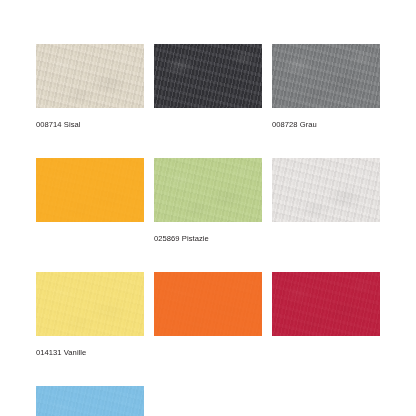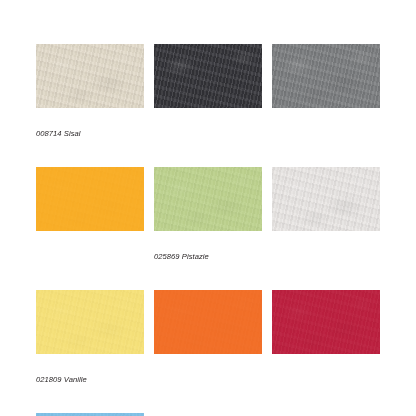--- a/index.html
+++ b/index.html
@@ -81,27 +81,26 @@
       radial-gradient(ellipse 20px 12px at 40% 80%, rgba(0,0,0,0.04), rgba(0,0,0,0) 72%);
   }
 
   
   .tex-heavy .texture { opacity: 0.95; }
   .tex-medium .texture { opacity: 0.55; }
   .tex-light  .texture { opacity: 0.30; }
   .tex-flat   .texture { opacity: 0.10; }
 
   .swatch-label {
-    margin-top: 21px;
+    margin-top: 12px;
     font-size: 7.6px;
     line-height: 10px;
     color: #231f20;
     letter-spacing: 0.05px;
     white-space: nowrap;
-    font-style: italic;
   }
 </style>
 </head>
 <body>
 
 <div id="swatch-sheet">
   <div id="swatch-grid">
       <div class="swatch-cell">
         <div class="swatch-chip tex-heavy" style="background-color: rgb(226, 218, 201);">
           <div class="texture"></div>
@@ -110,20 +109,21 @@
       </div>
       <div class="swatch-cell">
         <div class="swatch-chip tex-heavy" style="background-color: rgb(51, 51, 56);">
           <div class="texture"></div>
         </div>
       </div>
       <div class="swatch-cell">
         <div class="swatch-chip tex-heavy" style="background-color: rgb(123, 125, 127);">
           <div class="texture"></div>
         </div>
+        <div class="swatch-label">008728 Grau</div>
       </div>
       <div class="swatch-cell">
         <div class="swatch-chip tex-flat" style="background-color: rgb(249, 174, 39);">
           <div class="texture"></div>
         </div>
       </div>
       <div class="swatch-cell">
         <div class="swatch-chip tex-medium" style="background-color: rgb(189, 210, 142);">
           <div class="texture"></div>
         </div>
@@ -131,21 +131,21 @@
       </div>
       <div class="swatch-cell">
         <div class="swatch-chip tex-heavy" style="background-color: rgb(233, 230, 228);">
           <div class="texture"></div>
         </div>
       </div>
       <div class="swatch-cell">
         <div class="swatch-chip tex-light" style="background-color: rgb(246, 225, 121);">
           <div class="texture"></div>
         </div>
-        <div class="swatch-label">021809 Vanille</div>
+        <div class="swatch-label">014131 Vanille</div>
       </div>
       <div class="swatch-cell">
         <div class="swatch-chip tex-flat" style="background-color: rgb(242, 111, 40);">
           <div class="texture"></div>
         </div>
       </div>
       <div class="swatch-cell">
         <div class="swatch-chip tex-light" style="background-color: rgb(188, 32, 63);">
           <div class="texture"></div>
         </div>

